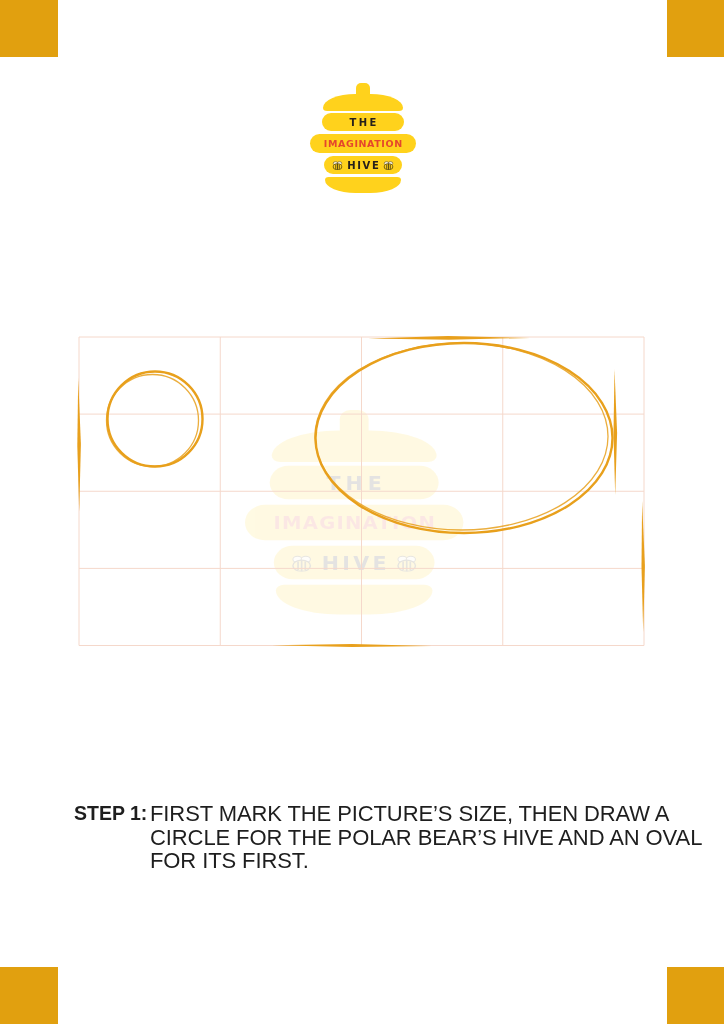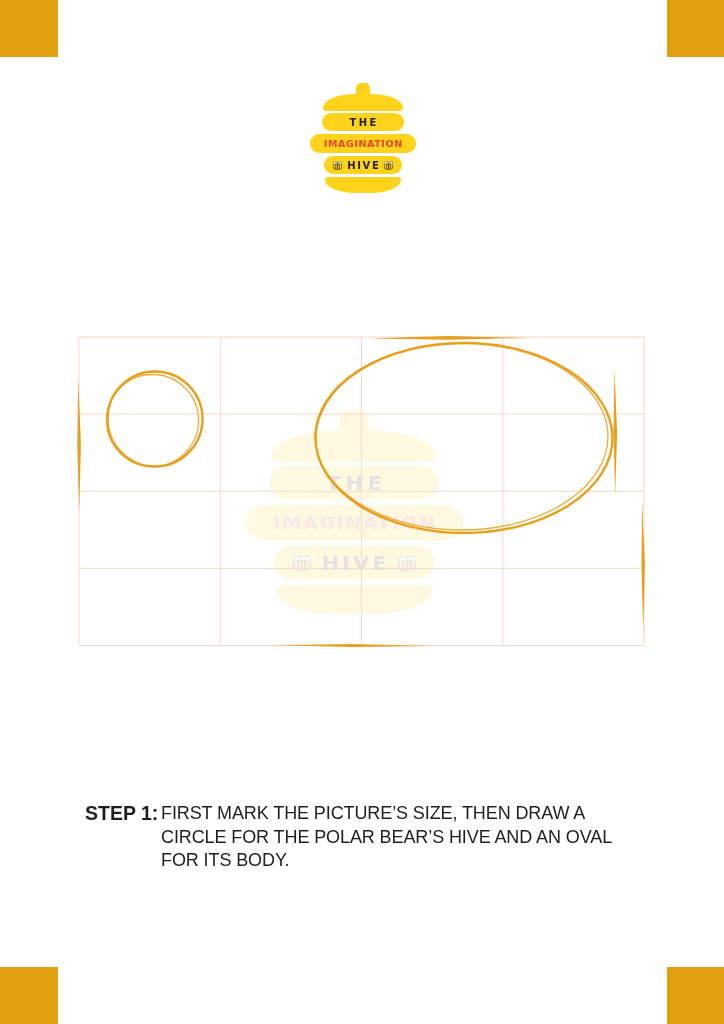--- a/index.html
+++ b/index.html
@@ -47,23 +47,23 @@
   .watermark{position:absolute;left:245px;top:410px;transform:scale(2.06,1.86);
     transform-origin:0 0;opacity:.12;}
 
   .sketch-svg{position:absolute;left:0;top:0;width:724px;height:1024px;}
   .grid line{stroke:var(--grid-line);stroke-width:1;}
   .stroke{fill:none;stroke:var(--sketch-stroke);stroke-width:2.4;}
   .stroke.thin{stroke-width:1.3;opacity:.85;}
   .tick{fill:var(--sketch-stroke);}
 
   
-  .step-row{position:absolute;left:85px;top:802px;display:flex;color:var(--text);justify-content:space-between;}
+  .step-row{position:absolute;left:74px;top:802px;display:flex;color:var(--text);justify-content:space-between;}
   .step-label{flex:0 0 76px;font-weight:bold;font-size:19.5px;line-height:23.5px;white-space:nowrap;}
-  .step-lines{font-size:18px;line-height:23.5px;letter-spacing:-.1px;}
+  .step-lines{font-size:22px;line-height:23.5px;letter-spacing:-.1px;}
   .step-lines div{white-space:nowrap;}
 </style>
 </head>
 <body>
 
 <svg width="0" height="0" style="position:absolute" aria-hidden="true">
   <defs>
     <symbol id="bee" viewBox="0 0 22 18">
       <ellipse cx="7" cy="4.6" rx="4.5" ry="3.4" fill="#FBF4DE" stroke="#4a3b10" stroke-width="1"></ellipse>
       <ellipse cx="15" cy="4.6" rx="4.5" ry="3.4" fill="#FBF4DE" stroke="#4a3b10" stroke-width="1"></ellipse>
@@ -150,17 +150,17 @@
     <polygon class="tick" points="78.2,378 80.9,444 79.2,512 77.3,446"></polygon>
     <polygon class="tick" points="614.5,369 617.1,433 615.2,495 613.5,434"></polygon>
     <polygon class="tick" points="642.1,501 644.9,566 643.2,632 641.5,567"></polygon>
   </svg>
 
   <div class="step-row">
     <div class="step-label">STEP 1:</div>
     <div class="step-lines">
       <div>FIRST MARK THE PICTURE’S SIZE, THEN DRAW A</div>
       <div>CIRCLE FOR THE POLAR BEAR’S HIVE AND AN OVAL</div>
-      <div>FOR ITS BODY.</div>
+      <div>FOR ITS FIRST.</div>
     </div>
   </div>
 
 </div>
 
 </body></html>

